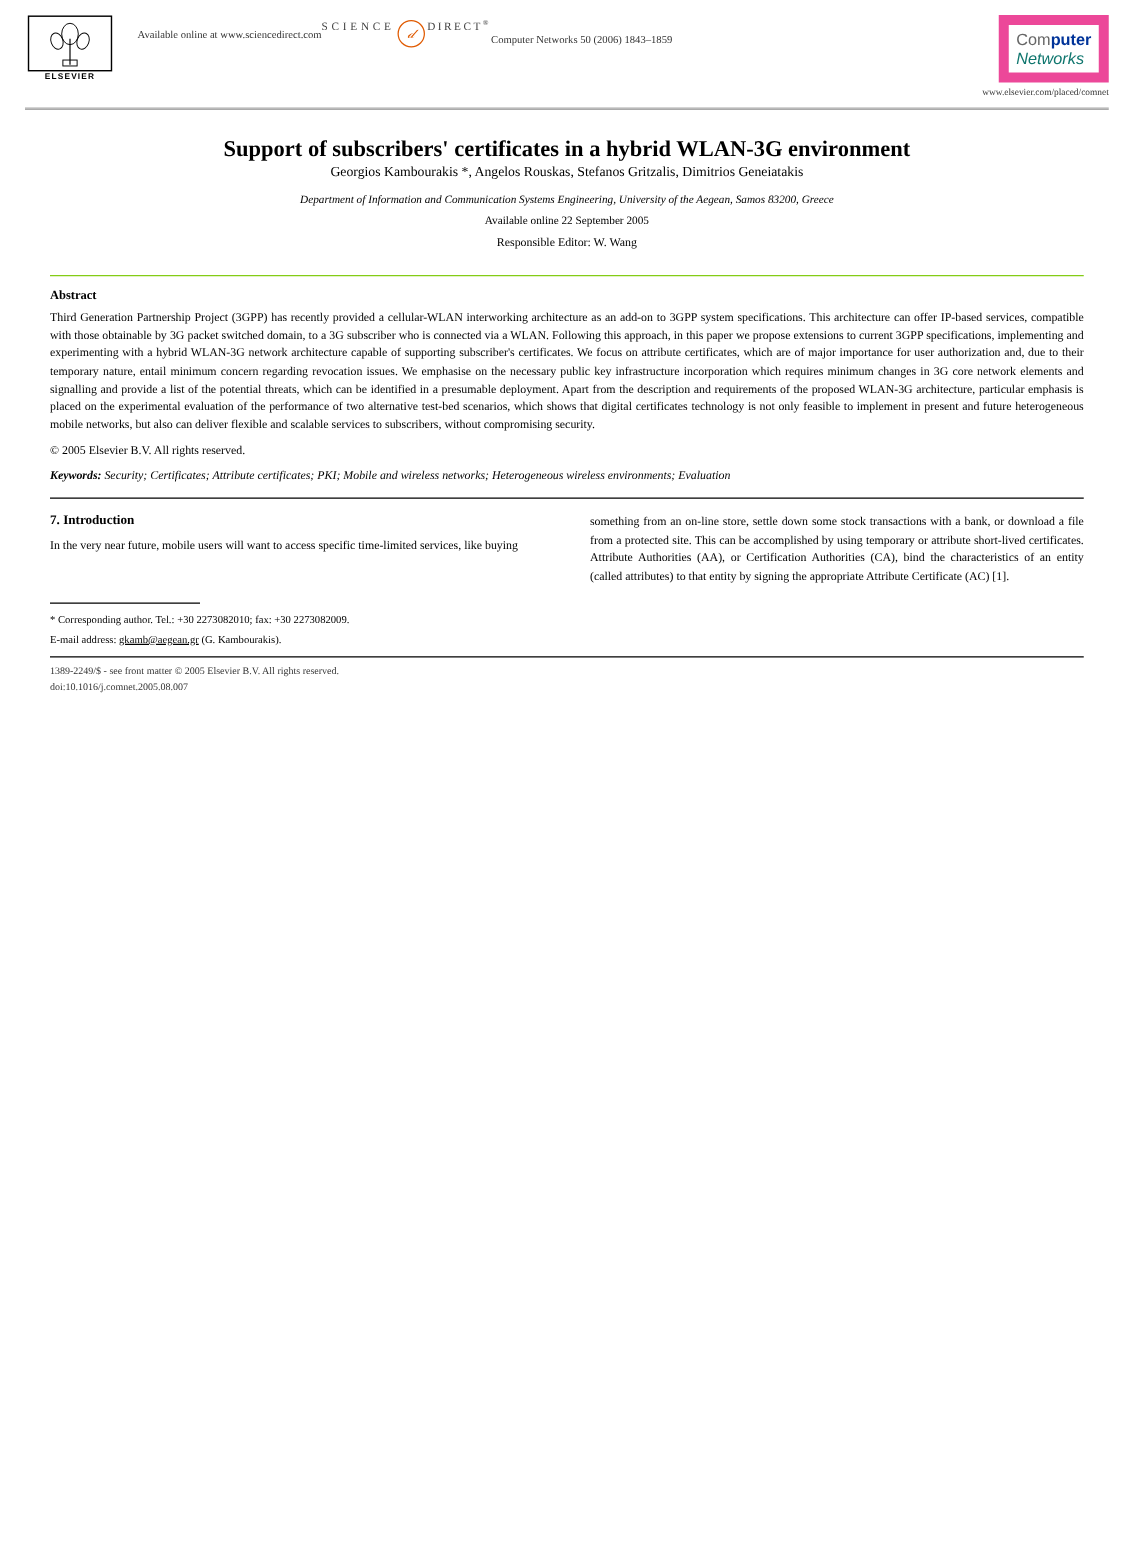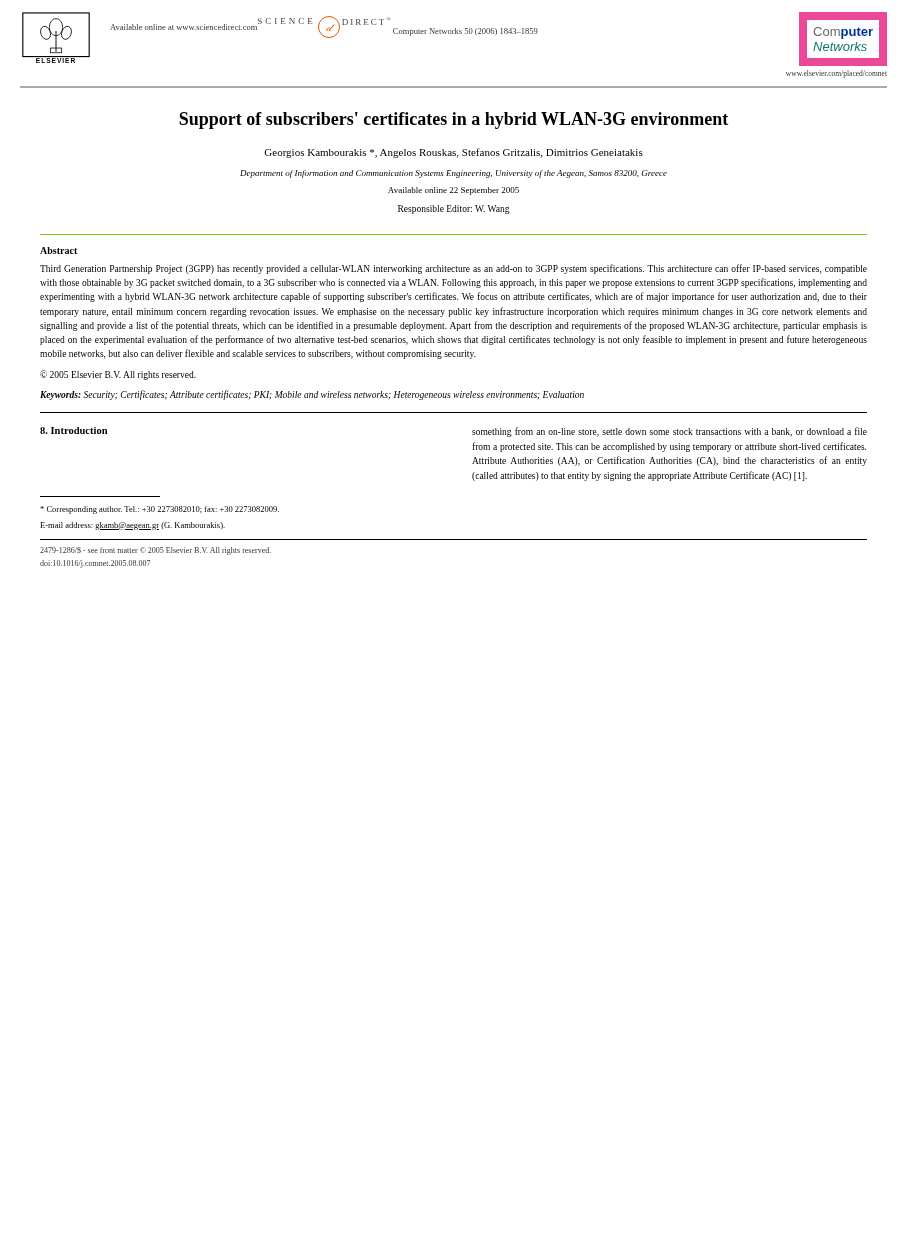--- a/index.html
+++ b/index.html
@@ -120,21 +120,20 @@
     
     .title-section {
       text-align: center;
       padding: 20px 40px 10px 40px;
     }
 
     .paper-title {
       font-size: 18px;
       font-weight: bold;
       line-height: 1.3;
-      margin-bottom: 14px;
       font-family: Liberation Serif, serif;
     }
 
     .authors {
       font-size: 11px;
       margin-bottom: 6px;
       line-height: 1.4;
     }
 
     .affiliation {
@@ -319,34 +318,35 @@
     <div class="abstract-text">Third Generation Partnership Project (3GPP) has recently provided a cellular-WLAN interworking architecture as an add-on to 3GPP system specifications. This architecture can offer IP-based services, compatible with those obtainable by 3G packet switched domain, to a 3G subscriber who is connected via a WLAN. Following this approach, in this paper we propose extensions to current 3GPP specifications, implementing and experimenting with a hybrid WLAN-3G network architecture capable of supporting subscriber's certificates. We focus on attribute certificates, which are of major importance for user authorization and, due to their temporary nature, entail minimum concern regarding revocation issues. We emphasise on the necessary public key infrastructure incorporation which requires minimum changes in 3G core network elements and signalling and provide a list of the potential threats, which can be identified in a presumable deployment. Apart from the description and requirements of the proposed WLAN-3G architecture, particular emphasis is placed on the experimental evaluation of the performance of two alternative test-bed scenarios, which shows that digital certificates technology is not only feasible to implement in present and future heterogeneous mobile networks, but also can deliver flexible and scalable services to subscribers, without compromising security.</div>
     <div class="copyright-text">© 2005 Elsevier B.V. All rights reserved.</div>
     <div class="keywords-line">
       <span class="keywords-label">Keywords:</span>
       <span>Security; Certificates; Attribute certificates; PKI; Mobile and wireless networks; Heterogeneous wireless environments; Evaluation</span>
     </div>
   </div>
 
   <div class="two-col-section">
     <div class="left-col">
-      <div class="section-heading">8. Introduction</div>
+      <div class="section-heading">7. Introduction</div>
+      <div class="col-text">In the very near future, mobile users will want to access specific time-limited services, like buying</div>
     </div>
     <div class="right-col">
       <div class="col-text">something from an on-line store, settle down some stock transactions with a bank, or download a file from a protected site. This can be accomplished by using temporary or attribute short-lived certificates. Attribute Authorities (AA), or Certification Authorities (CA), bind the characteristics of an entity (called attributes) to that entity by signing the appropriate Attribute Certificate (AC) [1].</div>
     </div>
   </div>
 
   <div class="footnote-divider"></div>
 
   <div class="footnote">* Corresponding author. Tel.: +30 2273082010; fax: +30 2273082009.</div>
   <div class="footnote">
     <span>E-mail address: </span>
     <span style="text-decoration: underline;">gkamb@aegean.gr</span>
     <span> (G. Kambourakis).</span>
   </div>
 
   <div class="bottom-info">
-    <div>2479-1286/$ - see front matter © 2005 Elsevier B.V. All rights reserved.</div>
+    <div>1389-2249/$ - see front matter © 2005 Elsevier B.V. All rights reserved.</div>
     <div>doi:10.1016/j.comnet.2005.08.007</div>
   </div>
 
 </div>
 
 </body></html>

